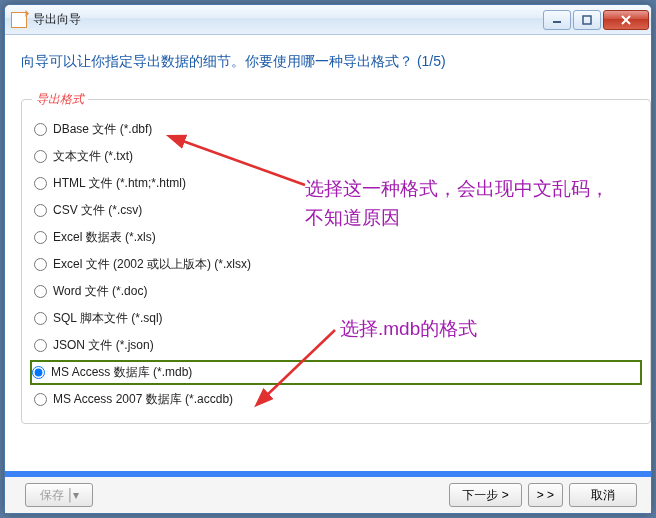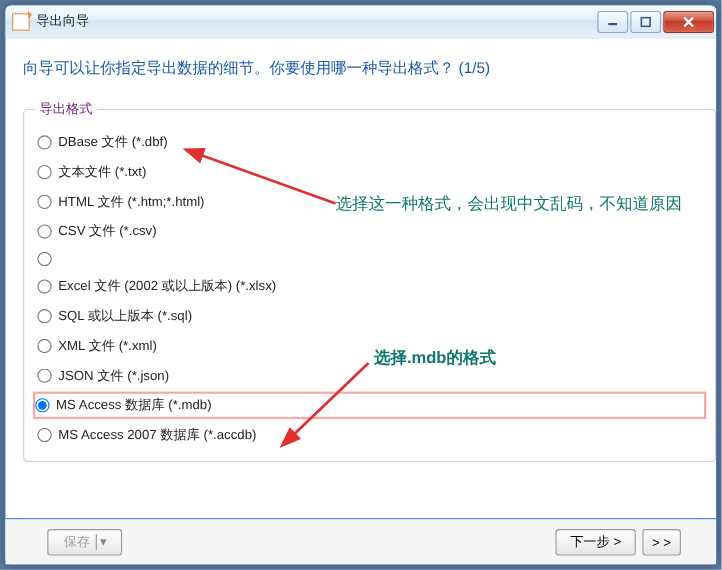--- a/index.html
+++ b/index.html
@@ -82,43 +82,44 @@
     margin: 4px 0 20px 0;
   }
   fieldset.format-group {
     border: 1px solid #d0d0d0;
     border-radius: 4px;
     padding: 8px 10px 10px 10px;
     margin: 0;
   }
   fieldset.format-group legend {
     padding: 0 4px;
-    color: #701a75;
+    color: #ef4444;
+    font-style: italic;
   }
   .radio-row {
     display: flex;
     align-items: center;
     padding: 5px 2px;
     position: relative;
   }
   .radio-row input[type="radio"] {
     margin: 0 6px 0 0;
   }
   .radio-row label { color: #222; }
   .highlight {
-    border: 2px solid #fca5a5;
+    border: 2px solid #4d7c0f;
     padding: 2px 0px;
     margin: 1px -2px;
   }
   .footer {
-    border-top: 1px solid #3b82f6;
+    border-top: 6px solid #3b82f6;
     height: 42px;
     display: flex;
     align-items: center;
-    padding: 0 32px;
+    padding: 0 14px;
     background: #f5f5f5;
   }
   .footer-spacer { flex: 1; }
   .btn {
     min-width: 68px;
     height: 24px;
     border: 1px solid #9a9a9a;
     border-radius: 3px;
     background: linear-gradient(to bottom, #fefefe, #e6e6e6);
     margin-left: 6px;
@@ -134,22 +135,22 @@
     letter-spacing: -1px;
   }
   
   .anno-layer {
     position: absolute;
     inset: 0;
     pointer-events: none;
   }
   .anno-text {
     position: absolute;
-    color: #0f766e;
-    font-size: 15px;
+    color: #a21caf;
+    font-size: 19px;
     line-height: 1.5;
   }
 </style>
 </head>
 <body>
 
 <div class="window">
 
   <div class="titlebar">
     <div class="title-icon"></div>
@@ -190,32 +191,33 @@
           <div class="radio-row">
             <input type="radio" name="fmt" id="fmt3" style="">
             <label for="fmt3">HTML 文件 (*.htm;*.html)</label>
           </div>
           <div class="radio-row">
             <input type="radio" name="fmt" id="fmt2" style="">
             <label for="fmt2">CSV 文件 (*.csv)</label>
           </div>
           <div class="radio-row">
             <input type="radio" name="fmt" id="fmt4" style="">
+            <label for="fmt4">Excel 数据表 (*.xls)</label>
           </div>
           <div class="radio-row">
             <input type="radio" name="fmt" id="fmt5" style="">
             <label for="fmt5">Excel 文件 (2002 或以上版本) (*.xlsx)</label>
           </div>
           <div class="radio-row">
+            <input type="radio" name="fmt" id="fmt6" style="">
+            <label for="fmt6">Word 文件 (*.doc)</label>
+          </div>
+          <div class="radio-row">
             <input type="radio" name="fmt" id="fmt7" style="">
-            <label for="fmt7">SQL 或以上版本 (*.sql)</label>
-          </div>
-          <div class="radio-row">
-            <input type="radio" name="fmt" id="fmt8" style="">
-            <label for="fmt8">XML 文件 (*.xml)</label>
+            <label for="fmt7">SQL 脚本文件 (*.sql)</label>
           </div>
           <div class="radio-row">
             <input type="radio" name="fmt" id="fmt9" style="">
             <label for="fmt9">JSON 文件 (*.json)</label>
           </div>
           <div class="radio-row highlight">
             <input type="radio" name="fmt" id="fmt10" checked="" style="">
             <label for="fmt10">MS Access 数据库 (*.mdb)</label>
           </div>
           <div class="radio-row">
@@ -229,24 +231,25 @@
       <svg width="100%" height="100%">
         <defs>
           <marker id="ah" markerWidth="10" markerHeight="10" refX="2" refY="3" orient="auto">
             <path d="M0,0 L0,6 L8,3 z" fill="#e03030"></path>
           </marker>
         </defs>
         <line x1="300" y1="150" x2="175" y2="105" stroke="#e03030" stroke-width="2.5" marker-end="url(#ah)"></line>
         <line x1="330" y1="295" x2="260" y2="362" stroke="#e03030" stroke-width="2.5" marker-end="url(#ah)"></line>
       </svg>
       <div class="anno-text" style="left:300px; top:140px; width:320px;">选择这一种格式，会出现中文乱码，不知道原因</div>
-      <div class="anno-text" style="left:335px; top:280px;font-weight:bold;">选择.mdb的格式</div>
+      <div class="anno-text" style="left:335px; top:280px;">选择.mdb的格式</div>
     </div>
   </div>
 
   <div class="footer">
     <button class="btn dropdown" disabled="">保存</button>
     <div class="footer-spacer"></div>
     <button class="btn">下一步 &gt;</button>
     <button class="btn small">&gt; &gt;</button>
+    <button class="btn">取消</button>
   </div>
 
 </div>
 
 </body></html>

